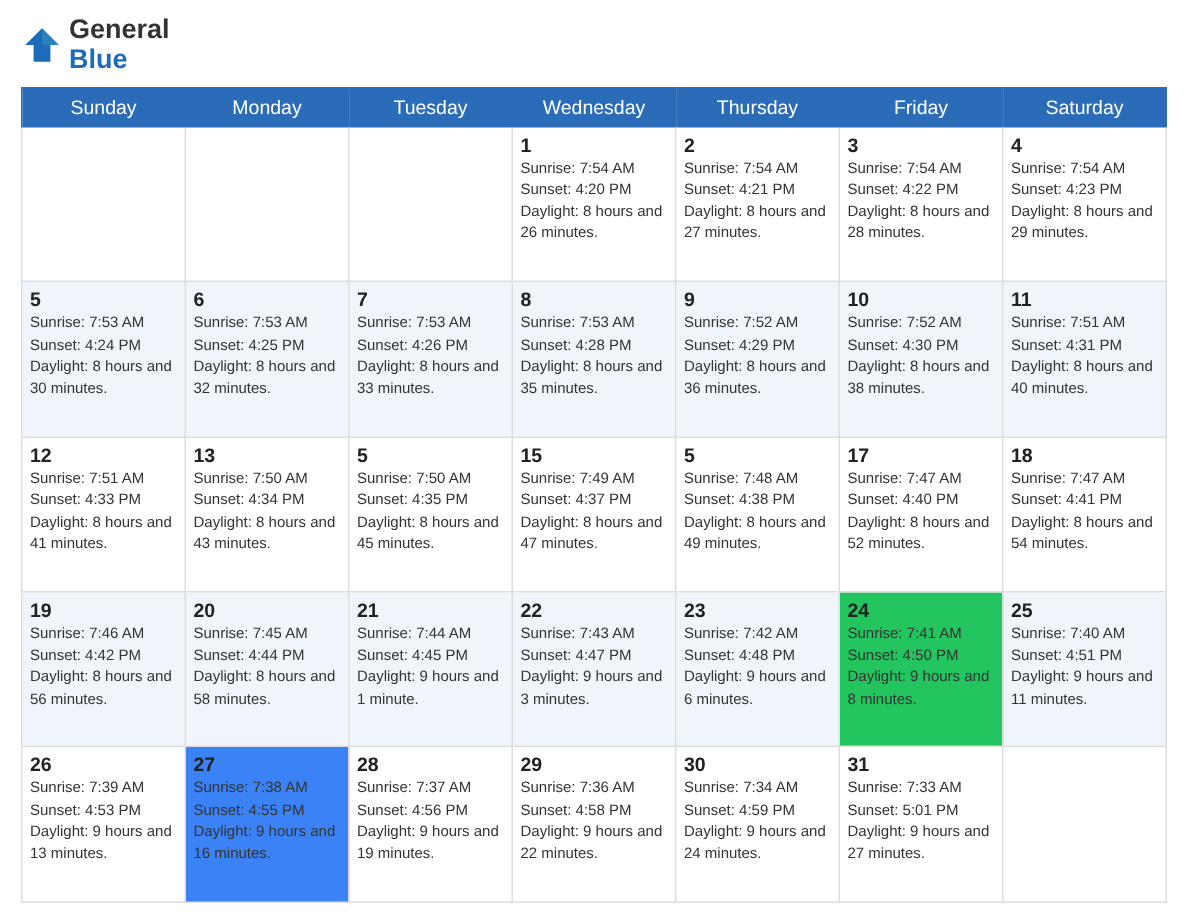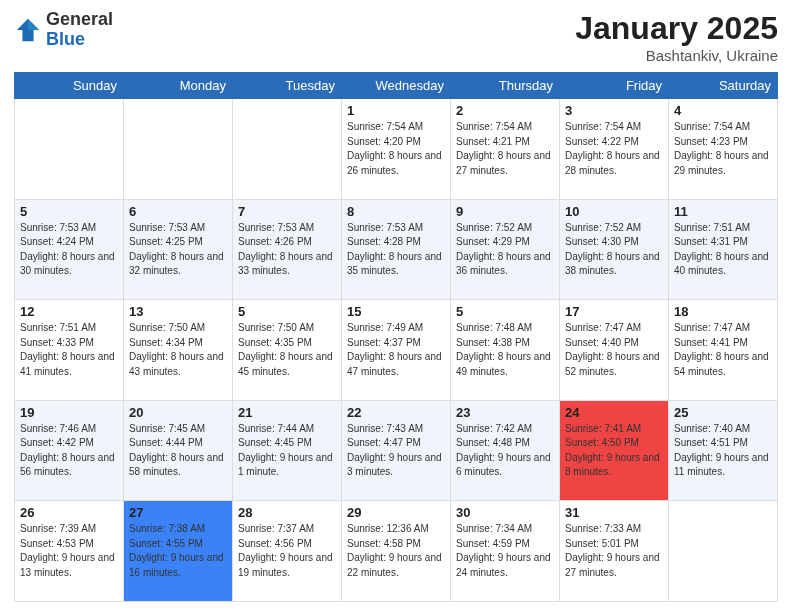--- a/index.html
+++ b/index.html
@@ -62,21 +62,21 @@
     .calendar {
       flex: 1;
       border: 1px solid #ccc;
       border-collapse: collapse;
       width: 100%;
       table-layout: fixed;
     }
     .calendar th {
       background: #2b6cb8;
       color: white;
-      text-align: right;
+      text-align: center;
       padding: 5px 6px;
       font-size: 13px;
       font-weight: normal;
       border: 1px solid #2b6cb8;
     }
     .calendar td {
       vertical-align: top;
       padding: 4px 5px;
       font-size: 10.5px;
       color: #333;
@@ -117,24 +117,20 @@
   <div class="header">
     <div class="logo">
       <svg class="logo-icon" viewBox="0 0 40 40" xmlns="http://www.w3.org/2000/svg">
         <polygon points="20,4 36,20 28,20 28,36 12,36 12,20 4,20" fill="#1e6bb8"></polygon>
         <polygon points="20,4 36,20 20,20" fill="#2e8bc0" opacity="0.7"></polygon>
       </svg>
       <div class="logo-text">
         <span class="logo-general">General</span>
         <span class="logo-blue">Blue</span>
       </div>
-    </div>
-    <div class="title-block">
-      <div class="title-month">January 2025</div>
-      <div class="title-location">Bashtankiv, Ukraine</div>
     </div>
   </div>
 
   <table class="calendar">
     <thead>
       <tr>
         <th>Sunday</th>
         <th>Monday</th>
         <th>Tuesday</th>
         <th>Wednesday</th>
@@ -308,21 +304,21 @@
 Daylight: 9 hours
 and 3 minutes.</div>
           </td>
           <td style="background-color: rgb(240, 244, 251);">
             <span class="day-num">23</span>
             <div class="day-info">Sunrise: 7:42 AM
 Sunset: 4:48 PM
 Daylight: 9 hours
 and 6 minutes.</div>
           </td>
-          <td style="background-color: #ef4444;">
+          <td style="background-color: #22c55e;">
             <span class="day-num">24</span>
             <div class="day-info">Sunrise: 7:41 AM
 Sunset: 4:50 PM
 Daylight: 9 hours
 and 8 minutes.</div>
           </td>
           <td style="background-color: rgb(240, 244, 251);">
             <span class="day-num">25</span>
             <div class="day-info">Sunrise: 7:40 AM
 Sunset: 4:51 PM
@@ -347,21 +343,21 @@
           </td>
           <td style="background-color: rgb(255, 255, 255);">
             <span class="day-num">28</span>
             <div class="day-info">Sunrise: 7:37 AM
 Sunset: 4:56 PM
 Daylight: 9 hours
 and 19 minutes.</div>
           </td>
           <td style="background-color: rgb(255, 255, 255);">
             <span class="day-num">29</span>
-            <div class="day-info">Sunrise: 12:36 AM
+            <div class="day-info">Sunrise: 7:36 AM
 Sunset: 4:58 PM
 Daylight: 9 hours
 and 22 minutes.</div>
           </td>
           <td style="background-color: rgb(255, 255, 255);">
             <span class="day-num">30</span>
             <div class="day-info">Sunrise: 7:34 AM
 Sunset: 4:59 PM
 Daylight: 9 hours
 and 24 minutes.</div>

